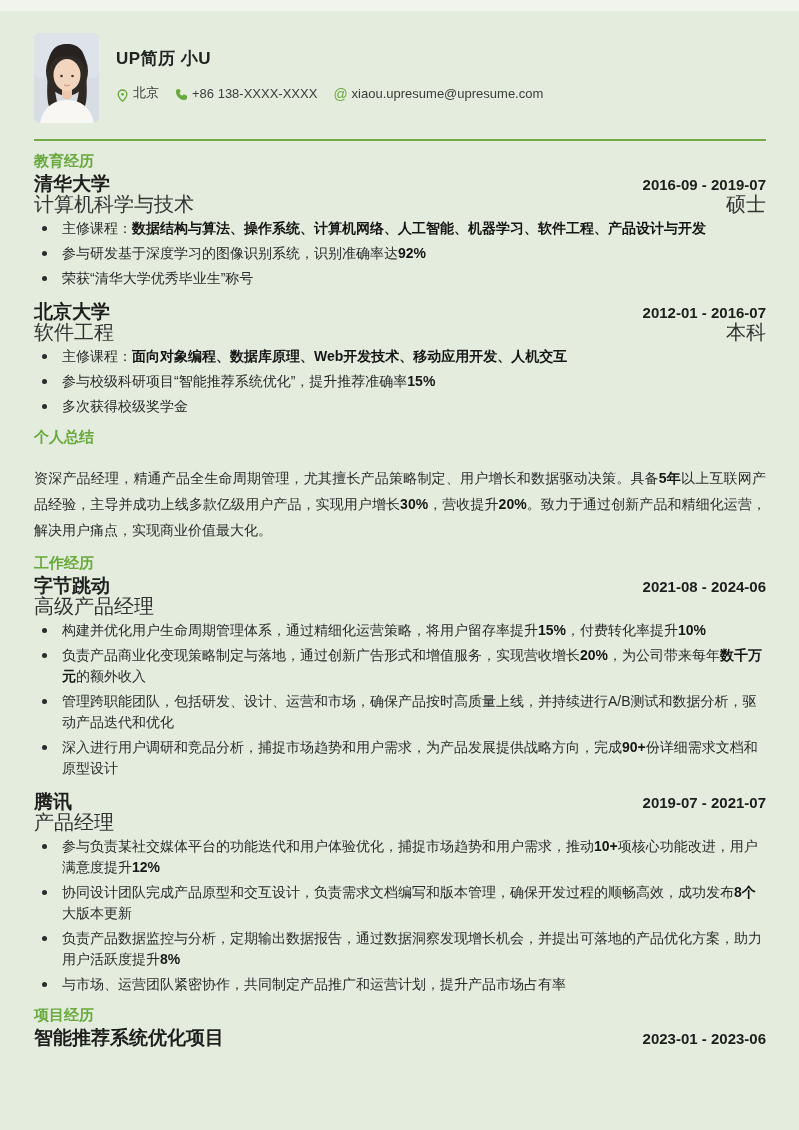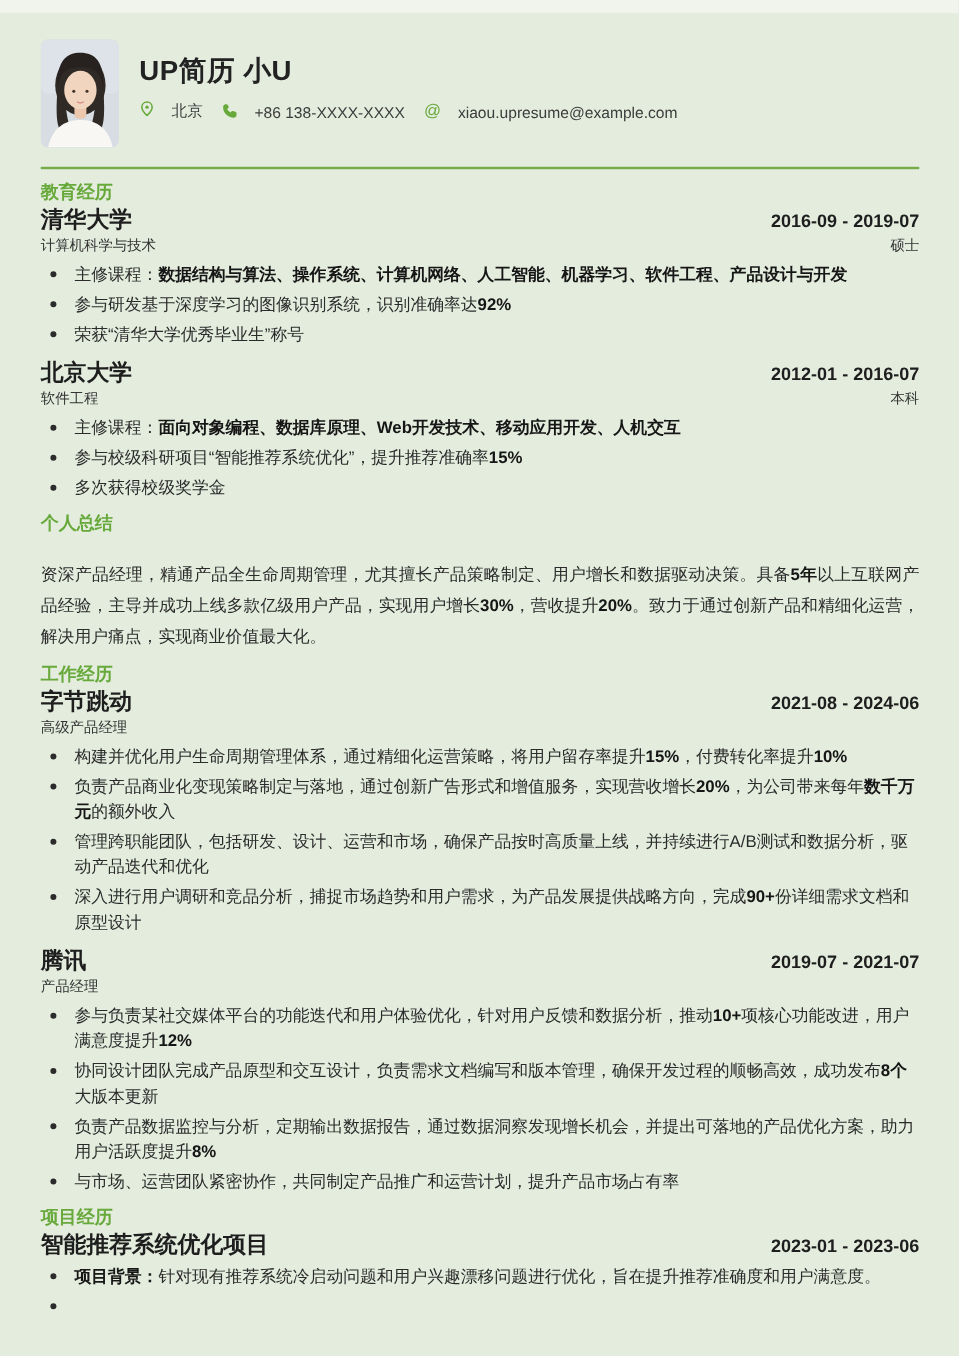--- a/index.html
+++ b/index.html
@@ -16,34 +16,34 @@
     font-family:"Liberation Sans","DejaVu Sans",sans-serif;
     font-size:14px;
   }
   .top-strip{height:11px;background:rgba(255,255,255,0.45);}
   .page{padding:0 33px 0 34px;}
   
   .resume-header{display:flex;gap:17px;padding-top:22px;}
   .photo{width:65px;height:90px;border-radius:6px;overflow:hidden;flex:0 0 auto;background:#d7dde2;}
   .photo svg{display:block;width:65px;height:90px;}
   .head-text{padding-top:12px;}
-  .name{font-size:23px;font-weight:600;color:#222;line-height:28px;letter-spacing:.5px;}
+  .name{font-size:17px;font-weight:600;color:#222;line-height:28px;letter-spacing:.5px;}
   .contacts{margin-top:11px;display:flex;align-items:center;gap:16px;font-size:13px;color:#3c3c3c;}
-  .contact{display:flex;align-items:flex-start;gap:14px;}
+  .contact{display:flex;align-items:flex-end;gap:4px;}
   .contact svg{display:block;}
   .at-glyph{color:var(--accent);font-size:14px;line-height:13px;}
   .divider{border:none;border-top:2px solid var(--divider);margin-top:16px;}
   
   .sec{margin-top:10px;}
   .sec-heading{font-size:15px;font-weight:700;color:var(--accent);line-height:20px;margin-bottom:2px;}
   .entry + .entry{margin-top:12px;}
   .entry-head{display:flex;justify-content:space-between;align-items:baseline;line-height:21px;}
   .entry-title{font-size:19px;font-weight:700;color:#1e1e1e;}
   .entry-date{font-size:15px;font-weight:700;color:#1e1e1e;white-space:nowrap;}
-  .entry-sub{display:flex;justify-content:space-between;font-size:12px;line-height:19px;color:#333;}
+  .entry-sub{display:flex;justify-content:space-between;font-size:20px;line-height:19px;color:#333;}
   ul.bullets{list-style:none;margin-top:4px;}
   ul.bullets li{position:relative;padding-left:28px;font-size:14px;line-height:21px;margin-bottom:4px;}
   ul.bullets li::before{content:"";position:absolute;left:8px;top:8px;width:5px;height:5px;border-radius:50%;background:#2b2b2b;}
   .summary-text{font-size:14px;line-height:26px;margin-top:18px;text-align:justify;}
   b{font-weight:700;color:#161616;}
 </style>
 </head>
 <body>
 
 <div class="top-strip"></div>
@@ -78,21 +78,21 @@
           <span>北京</span>
         </span>
         <span class="contact">
           <svg width="13" height="13" viewBox="0 0 13 13">
             <path d="M3.2,0.9 C2,0.9 0.9,2 0.9,3.2 C0.9,8.1 4.9,12.1 9.8,12.1 C11,12.1 12.1,11 12.1,9.8 L12.1,8.5 C12.1,7.9 11.7,7.4 11.1,7.2 L9.2,6.6 C8.7,6.4 8.1,6.6 7.8,7 L7.2,7.8 C6,7.2 4.9,6.1 4.3,4.9 L5.1,4.2 C5.5,3.9 5.7,3.3 5.5,2.8 L4.9,1.7 C4.7,1.2 4.2,0.9 3.6,0.9 Z" fill="#68a93c"></path>
           </svg>
           <span>+86 138-XXXX-XXXX</span>
         </span>
         <span class="contact">
           <span class="at-glyph">@</span>
-          <span>xiaou.upresume@example.com</span>
+          <span>xiaou.upresume@upresume.com</span>
         </span>
       </div>
     </div>
   </header>
 
   <hr class="divider">
 
   <section class="sec">
     <h2 class="sec-heading">教育经历</h2>
 
@@ -155,36 +155,32 @@
 
     <div class="entry">
       <div class="entry-head">
         <span class="entry-title">腾讯</span>
         <span class="entry-date">2019-07 - 2021-07</span>
       </div>
       <div class="entry-sub">
         <span>产品经理</span>
       </div>
       <ul class="bullets">
-        <li><span>参与负责某社交媒体平台的功能迭代和用户体验优化，针对用户反馈和数据分析，推动</span><b>10+</b><span>项核心功能改进，用户满意度提升</span><b>12%</b></li>
+        <li><span>参与负责某社交媒体平台的功能迭代和用户体验优化，捕捉市场趋势和用户需求，推动</span><b>10+</b><span>项核心功能改进，用户满意度提升</span><b>12%</b></li>
         <li><span>协同设计团队完成产品原型和交互设计，负责需求文档编写和版本管理，确保开发过程的顺畅高效，成功发布</span><b>8个</b><span>大版本更新</span></li>
         <li><span>负责产品数据监控与分析，定期输出数据报告，通过数据洞察发现增长机会，并提出可落地的产品优化方案，助力用户活跃度提升</span><b>8%</b></li>
         <li><span>与市场、运营团队紧密协作，共同制定产品推广和运营计划，提升产品市场占有率</span></li>
       </ul>
     </div>
   </section>
 
   <section class="sec">
     <h2 class="sec-heading">项目经历</h2>
 
     <div class="entry">
       <div class="entry-head">
         <span class="entry-title">智能推荐系统优化项目</span>
         <span class="entry-date">2023-01 - 2023-06</span>
       </div>
-      <ul class="bullets">
-        <li><b>项目背景：</b><span>针对现有推荐系统冷启动问题和用户兴趣漂移问题进行优化，旨在提升推荐准确度和用户满意度。</span></li>
-        <li></li>
-      </ul>
     </div>
   </section>
 
 </div>
 
 </body></html>

